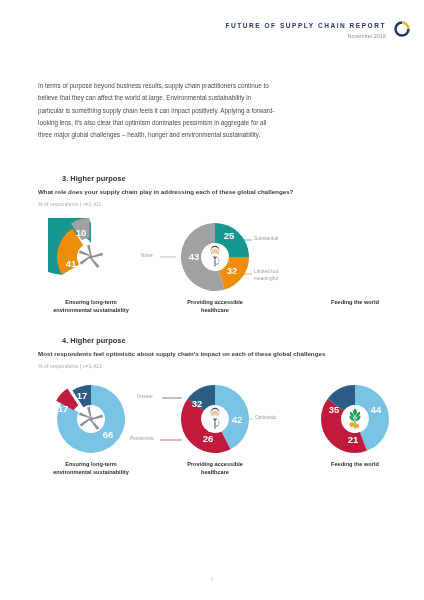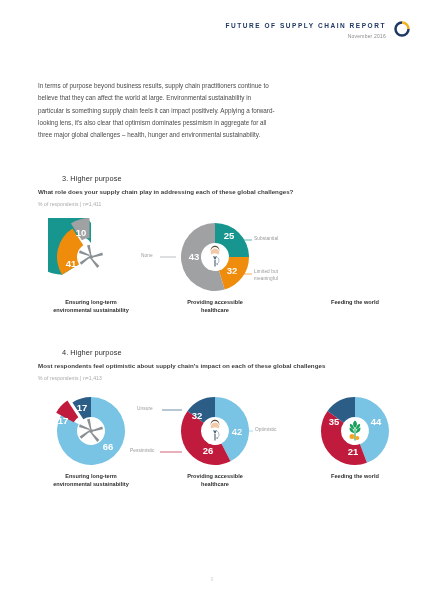--- a/index.html
+++ b/index.html
@@ -31,24 +31,24 @@
   
   .intro {
     position:absolute; left:38px; top:80px; width:238px;
     font-size:6.3px; line-height:1.95; color:#4a4a4a;
     text-align:left;
   }
 
   
   .section { position:absolute; left:38px; width:360px; }
   .section-3 { top:174px; }
-  .section-4 { top:348px; }
+  .section-4 { top:336px; }
 
   .sec-title {
-    font-size:7.4px; font-weight:normal; color:#2f2f2f; letter-spacing:.05px;padding-left:24px;
+    font-size:7.4px; font-weight:bold; color:#2f2f2f; letter-spacing:.05px;padding-left:24px;
   }
   .sec-sub {
     font-size:6.2px; font-weight:bold; color:#3c3c3c;
     margin-top:5px; letter-spacing:.02px;
   }
   .sec-note {
     font-size:5px; color:#a8a8a8; margin-top:6px; letter-spacing:.1px;
   }
 
   

